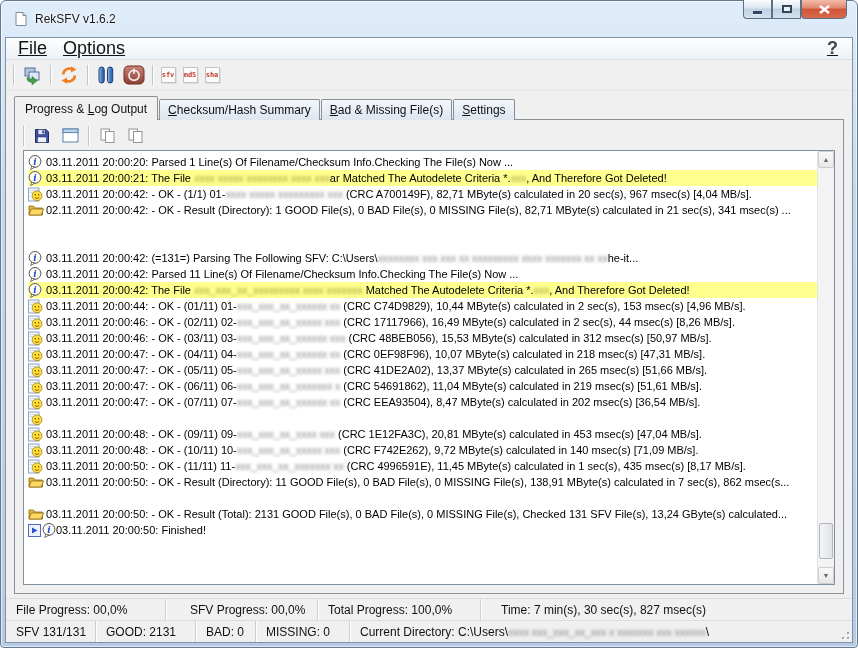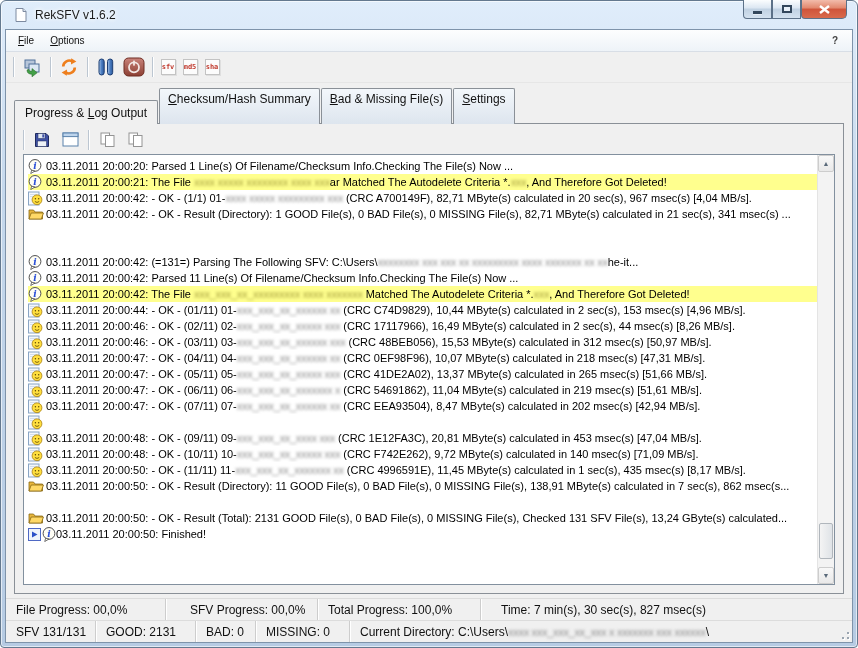--- a/index.html
+++ b/index.html
@@ -9,54 +9,54 @@
   
   .window {
     position:absolute; inset:0;
     border:1px solid #64798f;
     border-radius:6px 6px 4px 4px;
     background:linear-gradient(180deg,#e0edfb 0%,#cádcf0 10%,#c5d8ec 30%,#b6cbe3 100%);
     background:linear-gradient(180deg,#e0edfb 0%,#c5d8ec 30%,#b6cbe3 100%);
     box-shadow:inset 0 0 0 1px rgba(255,255,255,.6);
     display:flex; flex-direction:column;
   }
-  .titlebar { height:28px; position:relative; display:flex; align-items:center; padding:0 12px; flex:0 0 auto; }
+  .titlebar { height:36px; position:relative; display:flex; align-items:center; padding:0 12px; flex:0 0 auto; }
   .title-icon { width:16px; height:16px; display:inline-flex; }
   .title-text { font-size:12px; color:#1b1b1b; margin-left:6px; text-shadow:0 0 5px #fff, 0 0 5px #fff; }
   .win-controls { position:absolute; top:-1px; right:10px; display:flex; }
   .wc { width:29px; height:19px; border:1px solid #5c7188; border-top:none; display:flex; align-items:center; justify-content:center;
         background:linear-gradient(#fbfdfe,#dbe6f2 45%,#c0d1e2 50%,#d4e2f0); }
   .wc.min { border-radius:0 0 0 4px; }
   .wc.close { width:46px; border-radius:0 0 5px 4px;
         background:linear-gradient(#f2bcab,#e2876d 45%,#cf543a 50%,#d96a4c); }
   .glyph-min { width:9px; height:3px; background:#33475c; margin-top:6px; box-shadow:0 1px 0 rgba(255,255,255,.5); }
   .glyph-max { width:10px; height:8px; border:2px solid #33475c; background:#e9f1f9; }
 
   .client { flex:1; margin:0 4px 4px; border:1px solid #7e93aa; background:#f0f0f0; display:flex; flex-direction:column; min-height:0; }
 
   
   .menubar { height:22px; flex:0 0 auto; background:linear-gradient(#fdfefe,#eef3f8); border-bottom:1px solid #d8dee6;
-             display:flex; align-items:center; padding:1px 4px; font-size:10px; color:#111; }
+             display:flex; align-items:center; padding:1px 4px; font-size:18px; color:#111;text-decoration:underline; }
   .menu-item { padding:3px 8px; }
   .menu-help { margin-left:auto; padding:0 10px; color:#444; font-weight:bold; }
 
   
   .toolbar { height:31px; flex:0 0 auto; display:flex; align-items:center; padding:0 3px; border-bottom:1px solid #e6e6e6; }
   .tb-sep { width:1px; height:20px; background:#bcc6d1; box-shadow:1px 0 0 #fff; margin:0 4px; flex:0 0 auto; }
   .tb-btn { width:26px; height:24px; display:inline-flex; align-items:center; justify-content:center; margin:0 1px; }
   .tb-btn.small { width:20px; }
   .tb-ic { display:inline-flex; }
   .tb-ic svg { display:block; }
   .page-icon { width:15px; height:16px; background:#fcfcfc; border:1px solid #c3c3c3; box-shadow:1px 1px 0 rgba(0,0,0,.07);
                display:inline-flex; align-items:center; justify-content:center; }
   .page-label { font-size:7px; line-height:1; font-weight:bold; color:#c03a2e; font-family:"DejaVu Sans Mono",monospace; }
 
   
   .tabs { display:flex; align-items:flex-end; padding:5px 8px 0; position:relative; z-index:2; margin-bottom:-1px; flex:0 0 auto; }
-  .tab { font-size:12px; color:#111; height:36px; padding:3px 8px; border:1px solid #8a9097; border-bottom:none;
+  .tab { font-size:12px; color:#111; height:21px; padding:3px 8px; border:1px solid #8a9097; border-bottom:none;
          background:linear-gradient(#f3f7fb,#dde5ee); border-radius:2px 2px 0 0; margin-right:1px; white-space:nowrap; }
   .tab.active { height:24px; padding:5px 10px; background:#f0f0f0; position:relative; z-index:3; }
 
   .tab-panel { flex:1; margin:0 8px 4px; border:1px solid #8a9097; background:#f0f0f0; position:relative; z-index:1;
                display:flex; flex-direction:column; min-height:0; }
 
   
   .log-toolbar { height:29px; flex:0 0 auto; display:flex; align-items:center; padding:2px 4px 0; }
 
   
@@ -283,21 +283,21 @@
               </span>
               <span class="line-text"><span>03.11.2011 20:00:42: - OK - (1/1) 01-</span><span class="blur">xxxx xxxxx xxxxxxxxx xxx</span><span> (CRC A700149F), 82,71 MByte(s) calculated in 20 sec(s), 967 msec(s) [4,04 MB/s].</span></span>
             </div>
             <div class="log-line">
               <span class="icon-cell">
                 <svg width="16" height="14" viewBox="0 0 16 13">
                   <path d="M1 2.5 h4.5 l1.5 2 h7.5 v7 H1 Z" fill="#e8b63c" stroke="#8a6a14" stroke-width="0.8"></path>
                   <path d="M3.2 5.5 h12.3 l-2.2 6 H1 Z" fill="#ffd967" stroke="#8a6a14" stroke-width="0.8"></path>
                 </svg>
               </span>
-              <span class="line-text"><span>03.11.2011 20:00:42: - OK - Result (Directory): 1 GOOD File(s), 0 BAD File(s), 0 MISSING File(s), 82,71 MByte(s) calculated in 21 sec(s), 341 msec(s) ...</span></span>
+              <span class="line-text"><span>02.11.2011 20:00:42: - OK - Result (Directory): 1 GOOD File(s), 0 BAD File(s), 0 MISSING File(s), 82,71 MByte(s) calculated in 21 sec(s), 341 msec(s) ...</span></span>
             </div>
             <div class="log-line">
               <span class="icon-cell"></span>
               <span class="line-text"></span>
             </div>
             <div class="log-line">
               <span class="icon-cell"></span>
               <span class="line-text"></span>
             </div>
             <div class="log-line">
@@ -419,21 +419,21 @@
                 <svg width="15" height="15" viewBox="0 0 15 14">
                   <rect x="0.5" y="0.5" width="10.5" height="13" fill="#f3f7fc" stroke="#8aa5c4"></rect>
                   <line x1="2" y1="3" x2="9" y2="3" stroke="#c9d7e7" stroke-width="0.8"></line>
                   <line x1="2" y1="5" x2="9" y2="5" stroke="#c9d7e7" stroke-width="0.8"></line>
                   <circle cx="9" cy="8.3" r="4.9" fill="#ffdf3e" stroke="#a97f10" stroke-width="0.8"></circle>
                   <circle cx="7.4" cy="7.2" r="0.7" fill="#5b4503"></circle>
                   <circle cx="10.7" cy="7.2" r="0.7" fill="#5b4503"></circle>
                   <path d="M6.9 10 q2.1 1.9 4.3 0" fill="none" stroke="#5b4503" stroke-width="0.8"></path>
                 </svg>
               </span>
-              <span class="line-text"><span>03.11.2011 20:00:47: - OK - (07/11) 07-</span><span class="blur">xxx_xxx_xx_xxxxxx xx</span><span> (CRC EEA93504), 8,47 MByte(s) calculated in 202 msec(s) [42,94 MB/s].</span></span>
+              <span class="line-text"><span>03.11.2011 20:00:47: - OK - (07/11) 07-</span><span class="blur">xxx_xxx_xx_xxxxxx xx</span><span> (CRC EEA93504), 8,47 MByte(s) calculated in 202 msec(s) [36,54 MB/s].</span></span>
             </div>
             <div class="log-line">
               <span class="icon-cell">
                 <svg width="15" height="15" viewBox="0 0 15 14">
                   <rect x="0.5" y="0.5" width="10.5" height="13" fill="#f3f7fc" stroke="#8aa5c4"></rect>
                   <line x1="2" y1="3" x2="9" y2="3" stroke="#c9d7e7" stroke-width="0.8"></line>
                   <line x1="2" y1="5" x2="9" y2="5" stroke="#c9d7e7" stroke-width="0.8"></line>
                   <circle cx="9" cy="8.3" r="4.9" fill="#ffdf3e" stroke="#a97f10" stroke-width="0.8"></circle>
                   <circle cx="7.4" cy="7.2" r="0.7" fill="#5b4503"></circle>
                   <circle cx="10.7" cy="7.2" r="0.7" fill="#5b4503"></circle>

